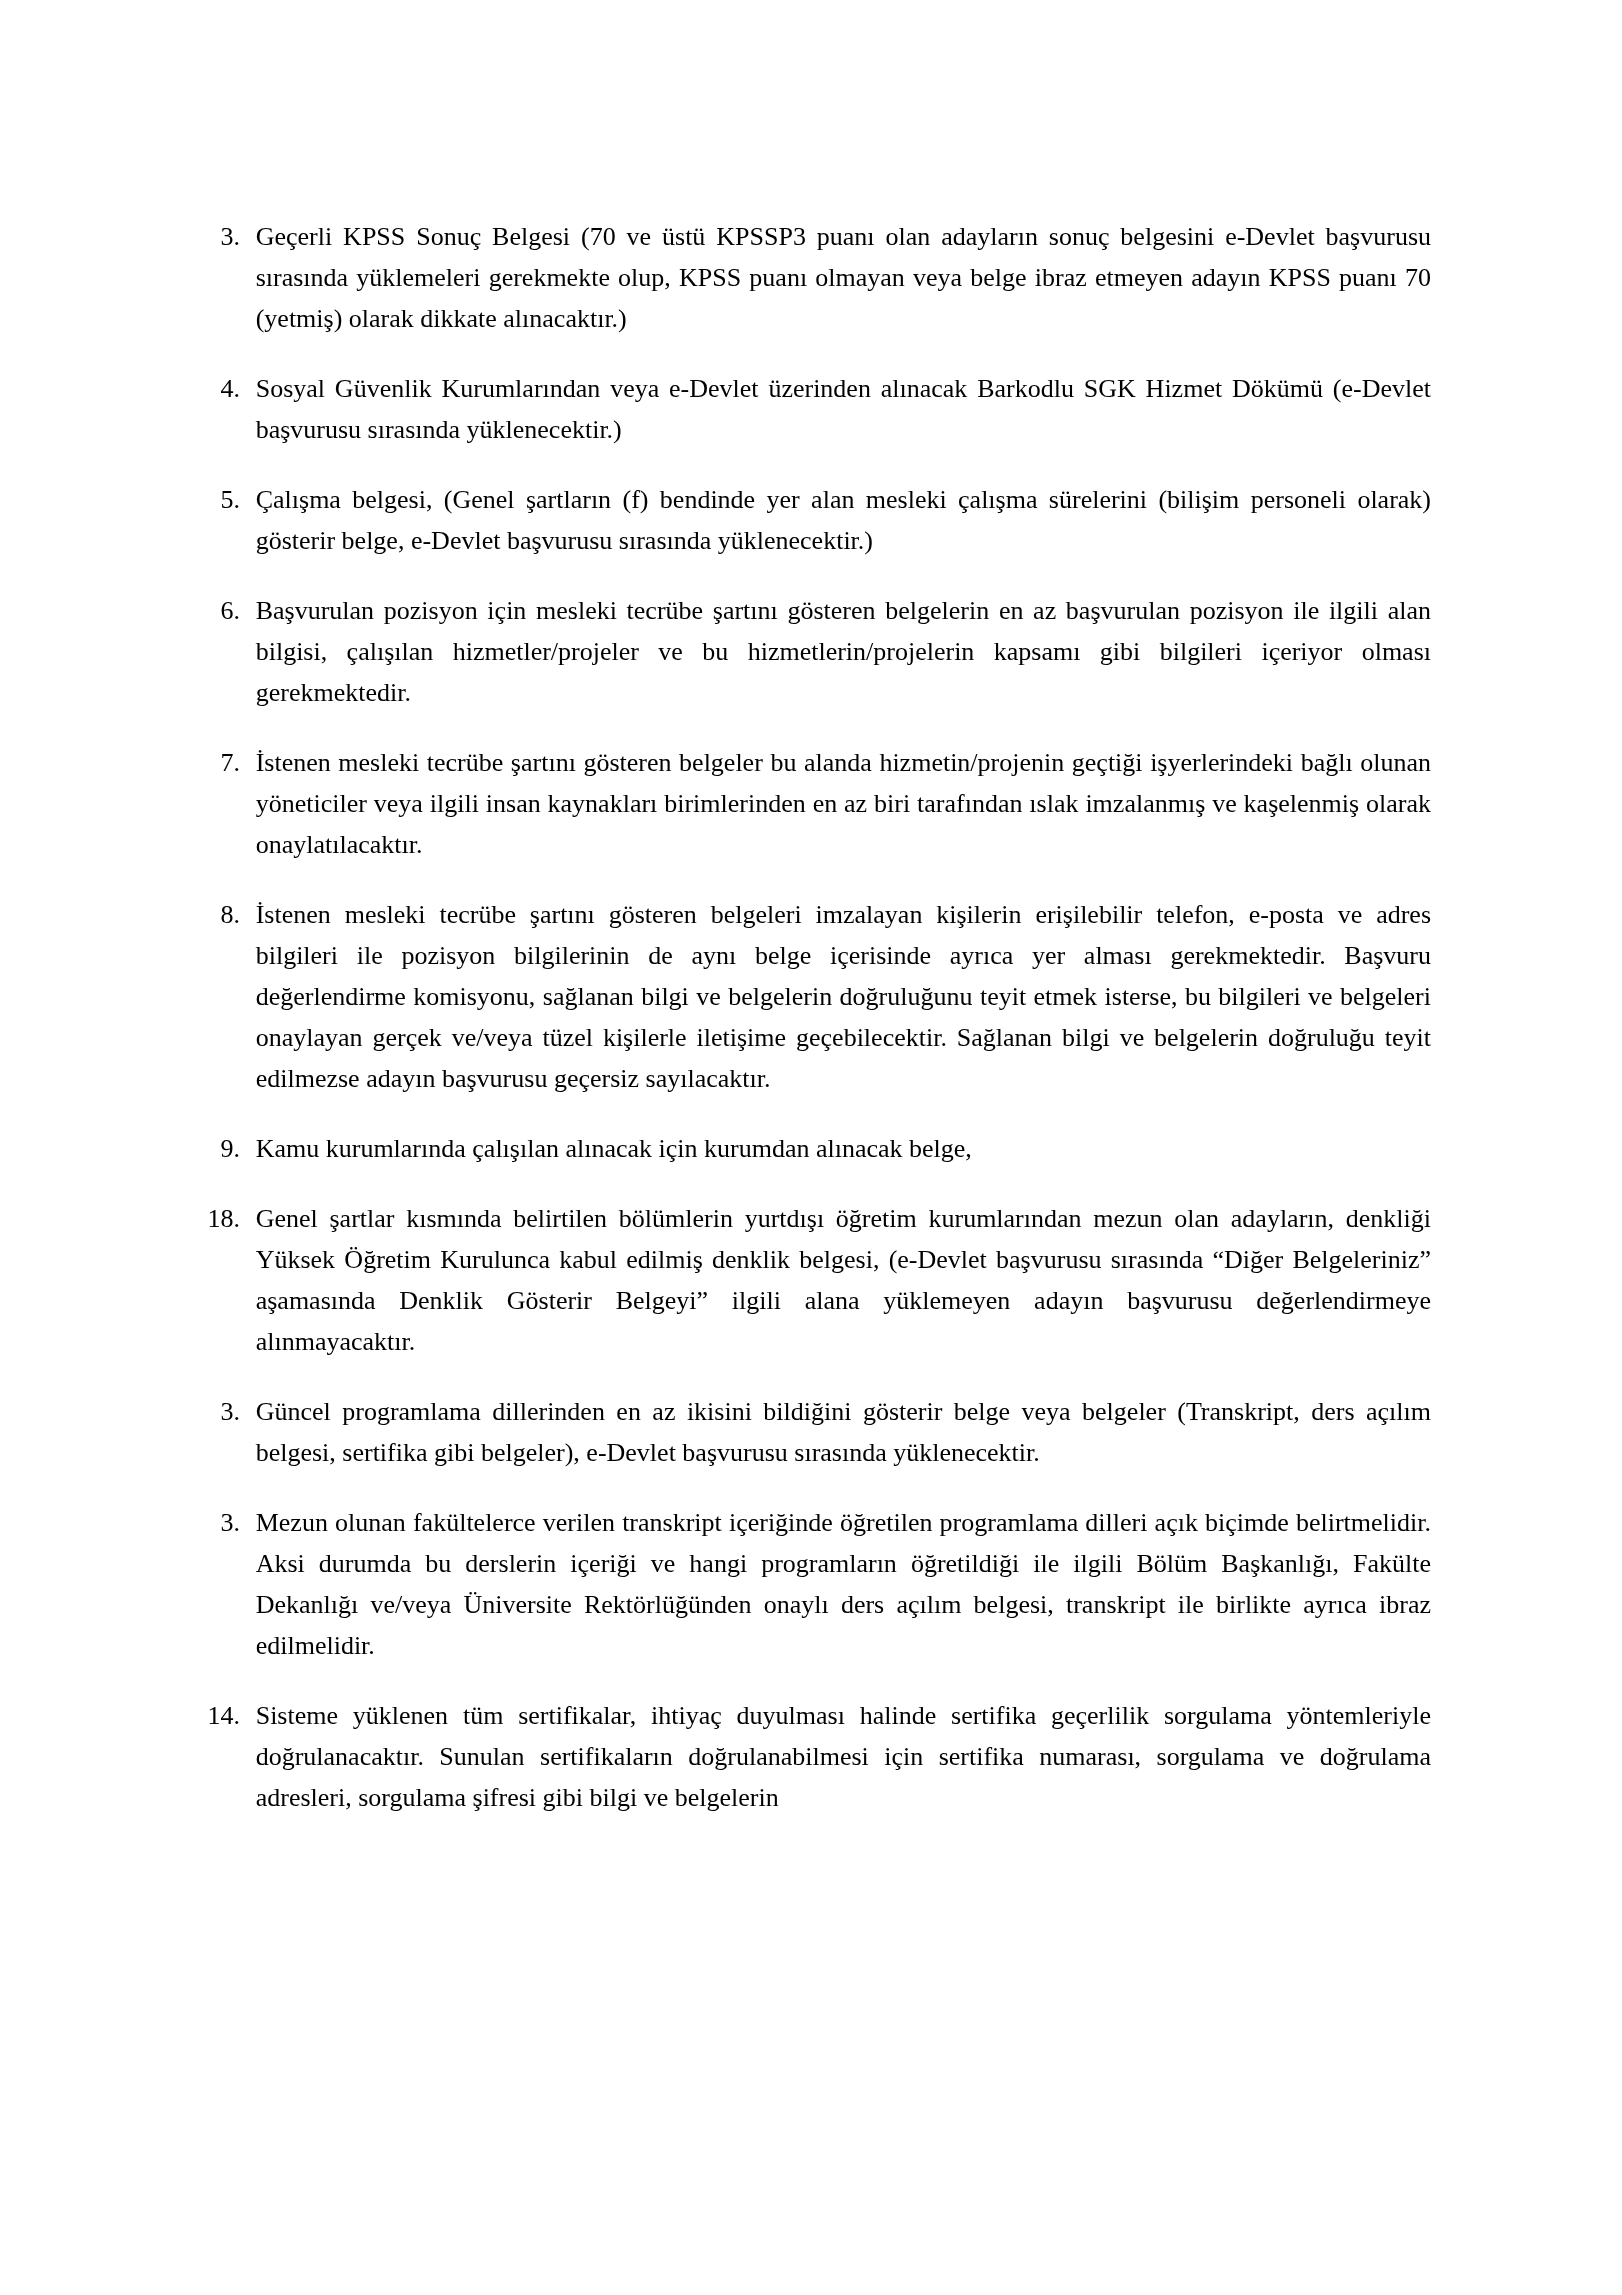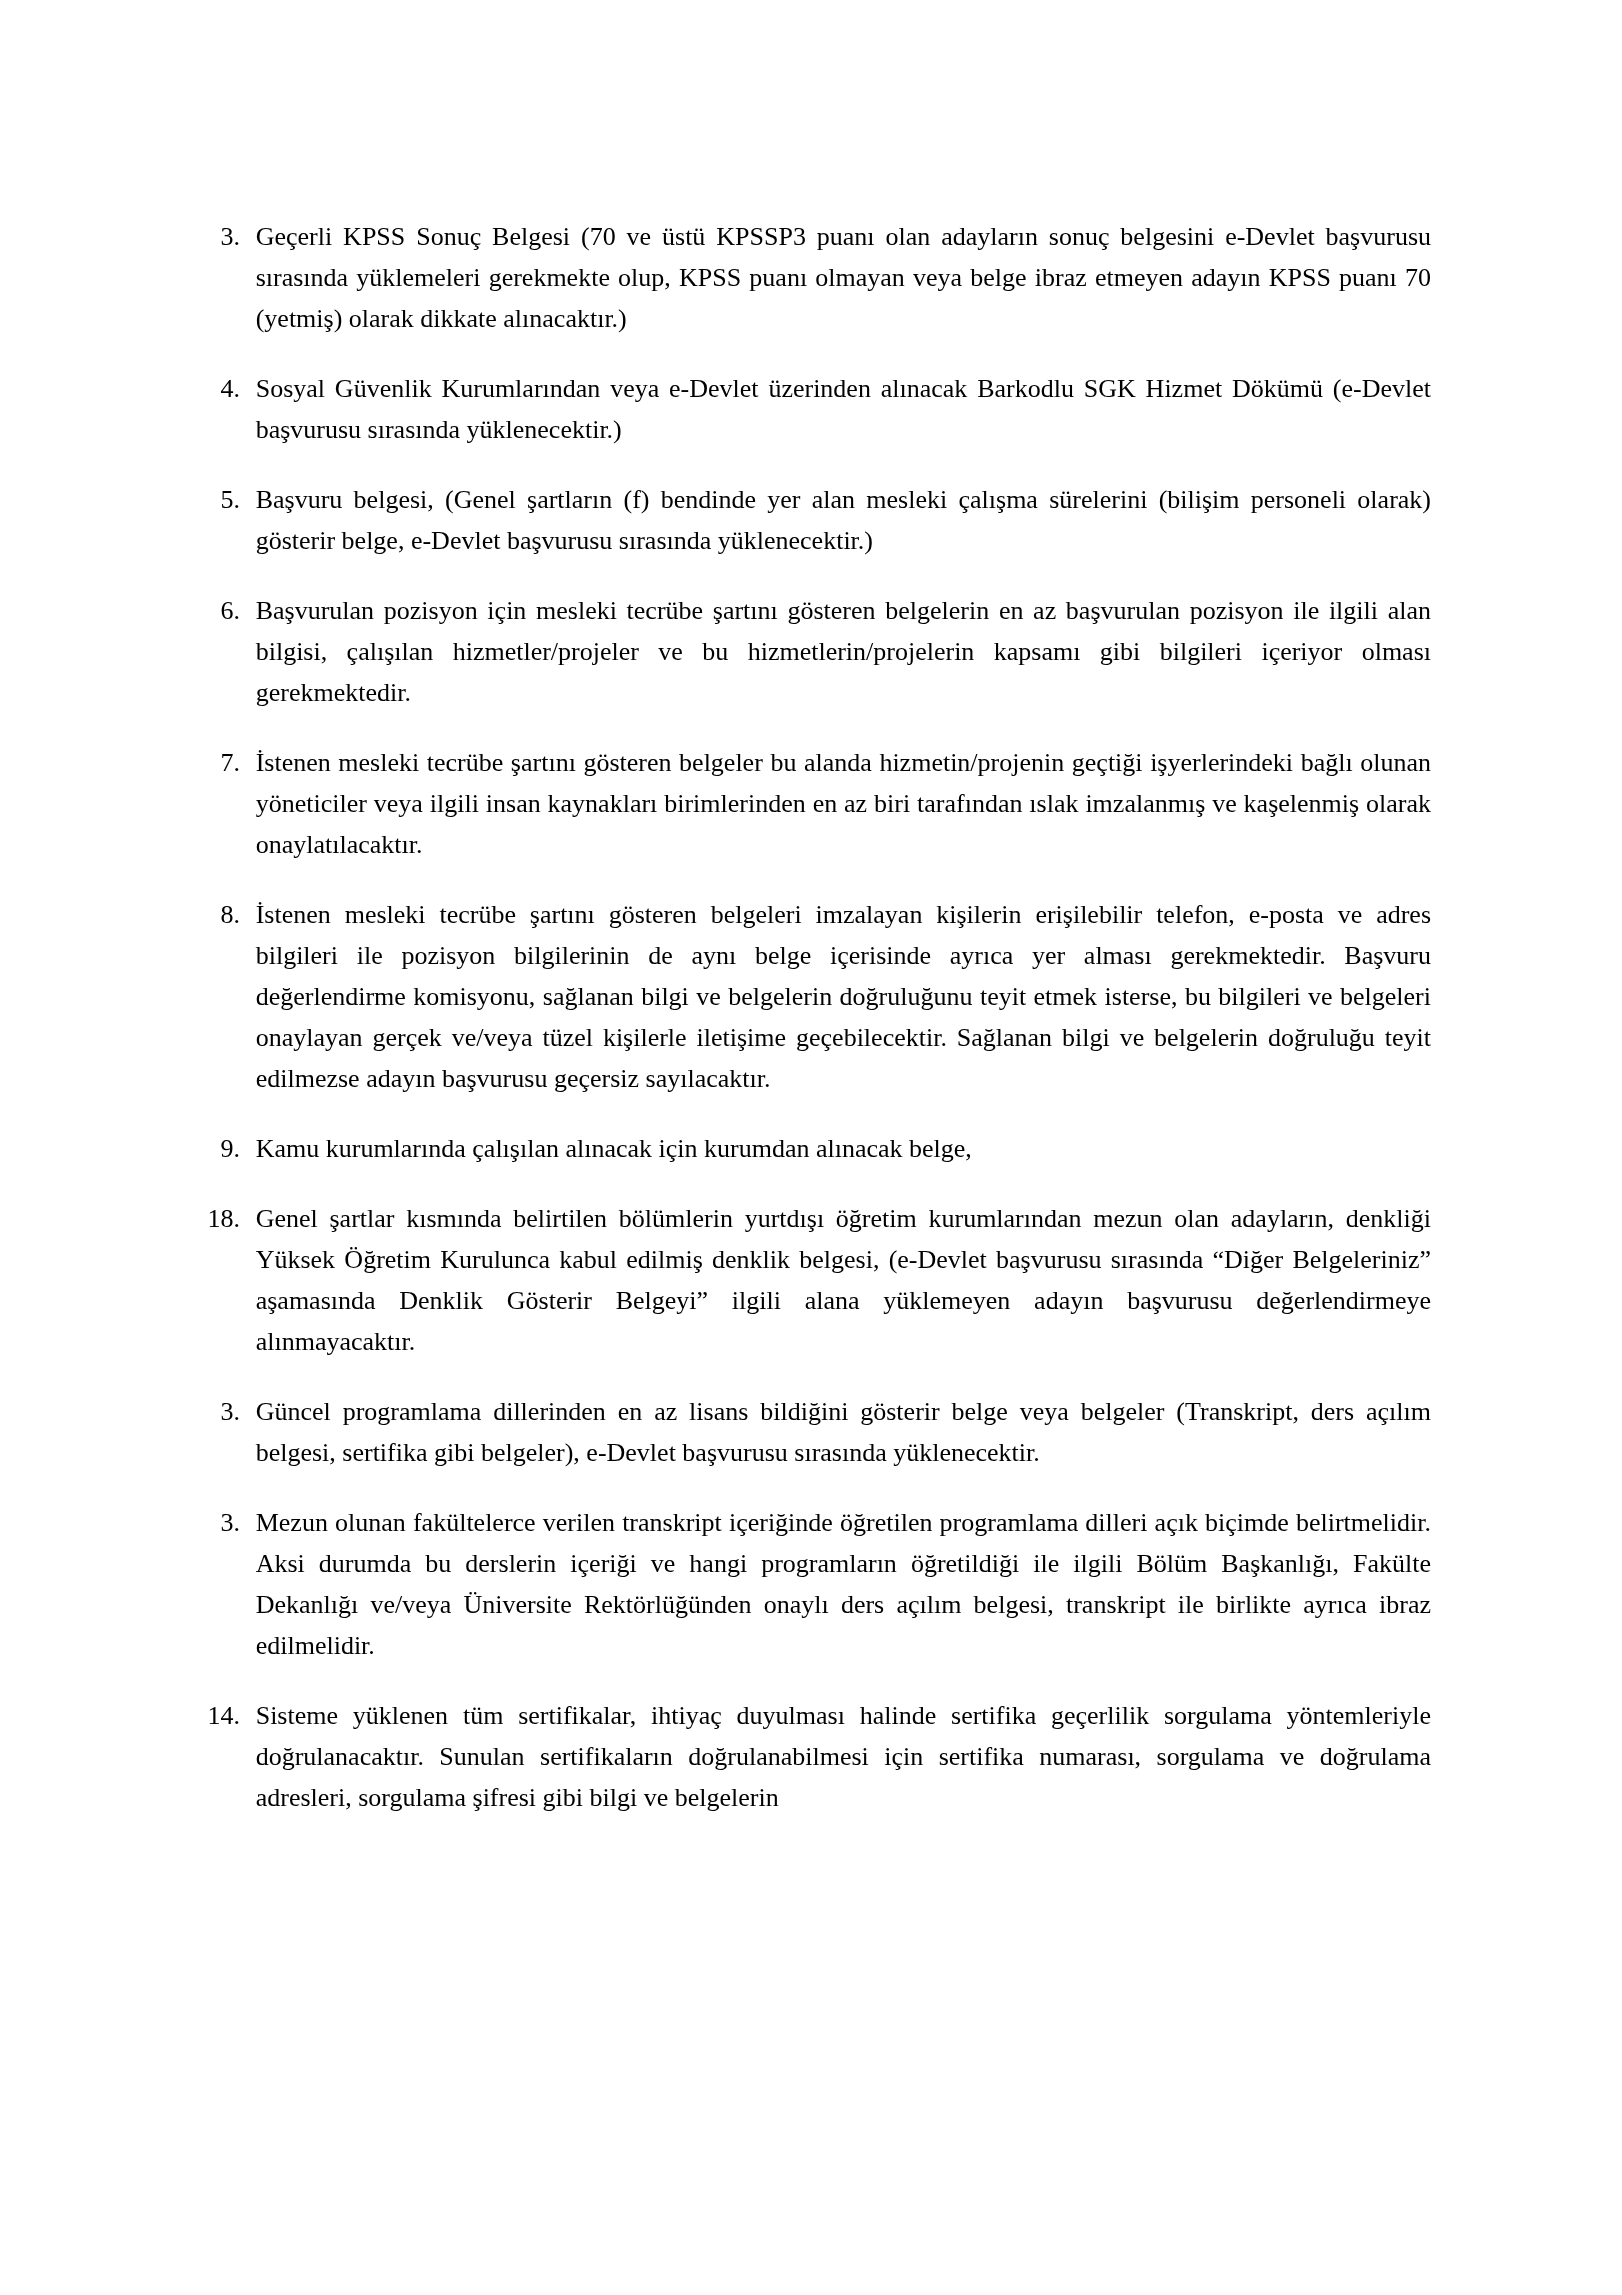--- a/index.html
+++ b/index.html
@@ -66,21 +66,21 @@
   <div class="item">
         <div class="item-number">3.</div>
         <div class="item-body"><span class="lead">Geçerli KPSS Sonuç Belgesi</span><span class="rest"> (70 ve üstü KPSSP3 puanı olan adayların sonuç belgesini e-Devlet başvurusu sırasında yüklemeleri gerekmekte olup, KPSS puanı olmayan veya belge ibraz etmeyen adayın KPSS puanı 70 (yetmiş) olarak dikkate alınacaktır.)</span></div>
       </div>
       <div class="item">
         <div class="item-number">4.</div>
         <div class="item-body"><span class="lead">Sosyal Güvenlik Kurumlarından veya e-Devlet üzerinden alınacak Barkodlu SGK Hizmet Dökümü</span><span class="rest"> (e-Devlet başvurusu sırasında yüklenecektir.)</span></div>
       </div>
       <div class="item">
         <div class="item-number">5.</div>
-        <div class="item-body"><span class="lead">Başvuru belgesi</span><span class="rest">, (Genel şartların (f) bendinde yer alan mesleki çalışma sürelerini (bilişim personeli olarak) gösterir belge, e-Devlet başvurusu sırasında yüklenecektir.)</span></div>
+        <div class="item-body"><span class="lead">Çalışma belgesi</span><span class="rest">, (Genel şartların (f) bendinde yer alan mesleki çalışma sürelerini (bilişim personeli olarak) gösterir belge, e-Devlet başvurusu sırasında yüklenecektir.)</span></div>
       </div>
       <div class="item">
         <div class="item-number">6.</div>
         <div class="item-body"><span class="rest">Başvurulan pozisyon için mesleki tecrübe şartını gösteren belgelerin en az başvurulan pozisyon ile ilgili alan bilgisi, çalışılan hizmetler/projeler ve bu hizmetlerin/projelerin kapsamı gibi bilgileri içeriyor olması gerekmektedir.</span></div>
       </div>
       <div class="item">
         <div class="item-number">7.</div>
         <div class="item-body"><span class="rest">İstenen mesleki tecrübe şartını gösteren belgeler bu alanda hizmetin/projenin geçtiği işyerlerindeki bağlı olunan yöneticiler veya ilgili insan kaynakları birimlerinden en az biri tarafından ıslak imzalanmış ve kaşelenmiş olarak onaylatılacaktır.</span></div>
       </div>
       <div class="item">
@@ -90,21 +90,21 @@
       <div class="item">
         <div class="item-number">9.</div>
         <div class="item-body"><span class="rest">Kamu kurumlarında çalışılan alınacak için kurumdan alınacak belge,</span></div>
       </div>
       <div class="item">
         <div class="item-number">18.</div>
         <div class="item-body"><span class="rest">Genel şartlar kısmında belirtilen bölümlerin yurtdışı öğretim kurumlarından mezun olan adayların, denkliği Yüksek Öğretim Kurulunca kabul edilmiş denklik belgesi, (e-Devlet başvurusu sırasında “Diğer Belgeleriniz” aşamasında Denklik Gösterir Belgeyi” ilgili alana yüklemeyen adayın başvurusu değerlendirmeye alınmayacaktır.</span></div>
       </div>
       <div class="item">
         <div class="item-number">3.</div>
-        <div class="item-body"><span class="rest">Güncel programlama dillerinden en az lisans bildiğini gösterir belge veya belgeler (Transkript, ders açılım belgesi, sertifika gibi belgeler), e-Devlet başvurusu sırasında yüklenecektir.</span></div>
+        <div class="item-body"><span class="rest">Güncel programlama dillerinden en az ikisini bildiğini gösterir belge veya belgeler (Transkript, ders açılım belgesi, sertifika gibi belgeler), e-Devlet başvurusu sırasında yüklenecektir.</span></div>
       </div>
       <div class="item">
         <div class="item-number">3.</div>
         <div class="item-body"><span class="rest">Mezun olunan fakültelerce verilen transkript içeriğinde öğretilen programlama dilleri açık biçimde belirtmelidir. Aksi durumda bu derslerin içeriği ve hangi programların öğretildiği ile ilgili Bölüm Başkanlığı, Fakülte Dekanlığı ve/veya Üniversite Rektörlüğünden onaylı ders açılım belgesi, transkript ile birlikte ayrıca ibraz edilmelidir.</span></div>
       </div>
       <div class="item">
         <div class="item-number">14.</div>
         <div class="item-body"><span class="rest">Sisteme yüklenen tüm sertifikalar, ihtiyaç duyulması halinde sertifika geçerlilik sorgulama yöntemleriyle doğrulanacaktır. Sunulan sertifikaların doğrulanabilmesi için sertifika numarası, sorgulama ve doğrulama adresleri, sorgulama şifresi gibi bilgi ve belgelerin</span></div>
       </div>
     </div>

